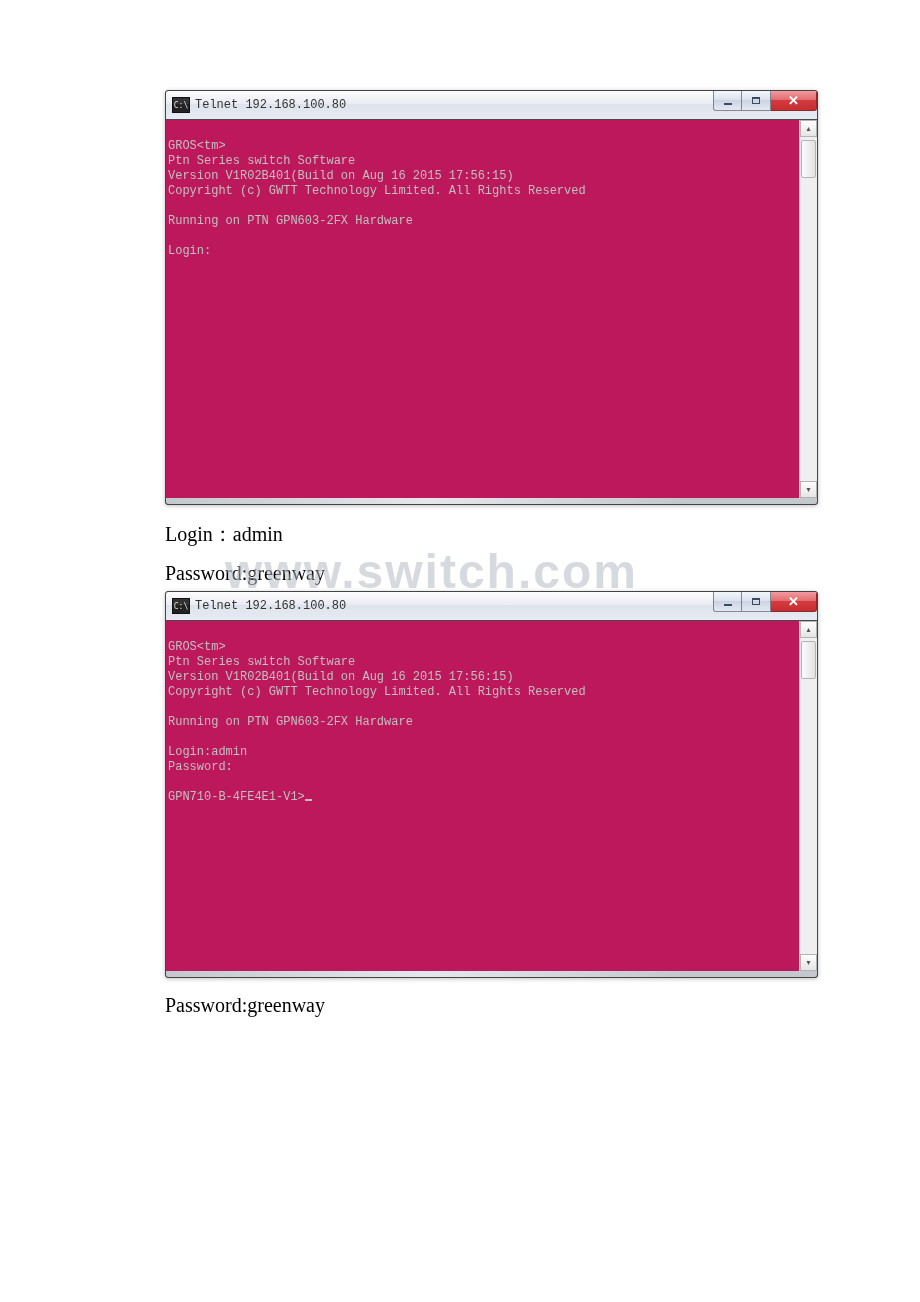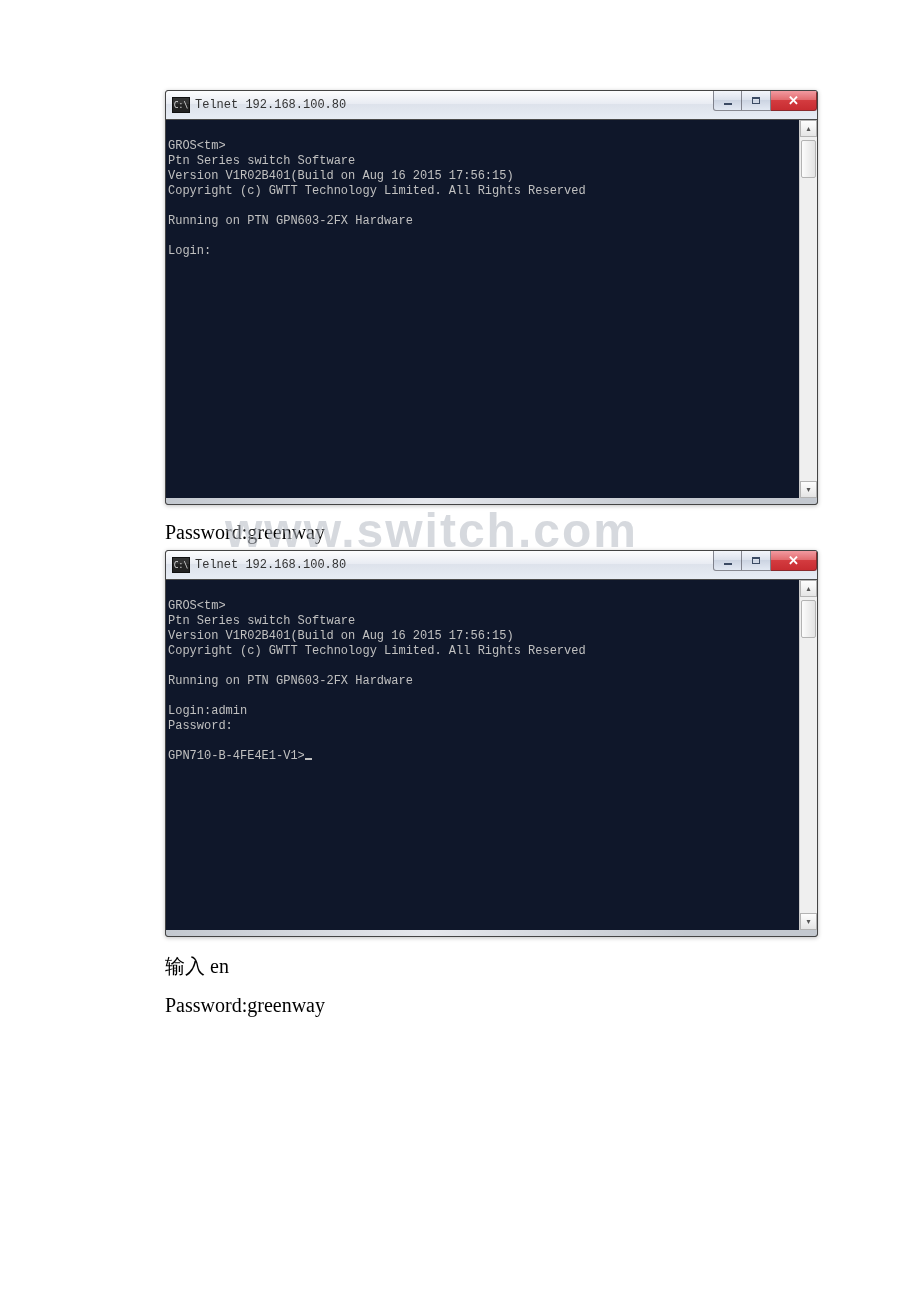--- a/index.html
+++ b/index.html
@@ -97,21 +97,21 @@
       border: 1px solid #3b4a63;
       border-top-width: 2px;
       box-sizing: border-box;
     }
     .terminal-body-wrap {
       display: flex;
       background: #000;
     }
     .terminal-body {
       flex: 1;
-      background: #0f172a;
+      background: #be185d;
       color: #c0c0c0;
       font-family: "Courier New", "Lucida Console", monospace;
       font-size: 12px;
       line-height: 15px;
       padding: 4px 0 4px 2px;
       white-space: pre;
       min-height: 370px;
       overflow: hidden;
     }
     .terminal-body.short {
@@ -217,20 +217,21 @@
         <div class="sb-arrow">▴</div>
         <div class="sb-track">
           <div class="sb-thumb"></div>
         </div>
         <div class="sb-arrow">▾</div>
       </div>
     </div>
     <div class="status-edge"></div>
   </div>
 
+  <div class="doc-text">Login：admin</div>
 
   <div class="wm-pos">
     <div class="doc-text" style="margin-bottom:6px;">Password:greenway</div>
     <div class="watermark" style="left:60px; top:-18px;">www.switch.com</div>
   </div>
 
   <div class="terminal-window">
     <div class="title-bar">
       <div class="title-icon">C:\</div>
       <div class="title-text">Telnet 192.168.100.80</div>
@@ -261,16 +262,15 @@
         <div class="sb-arrow">▴</div>
         <div class="sb-track">
           <div class="sb-thumb"></div>
         </div>
         <div class="sb-arrow">▾</div>
       </div>
     </div>
     <div class="status-edge"></div>
   </div>
 
-  <div class="doc-text">输入 en</div>
   <div class="doc-text">Password:greenway</div>
 
 </div>
 
 </body></html>

